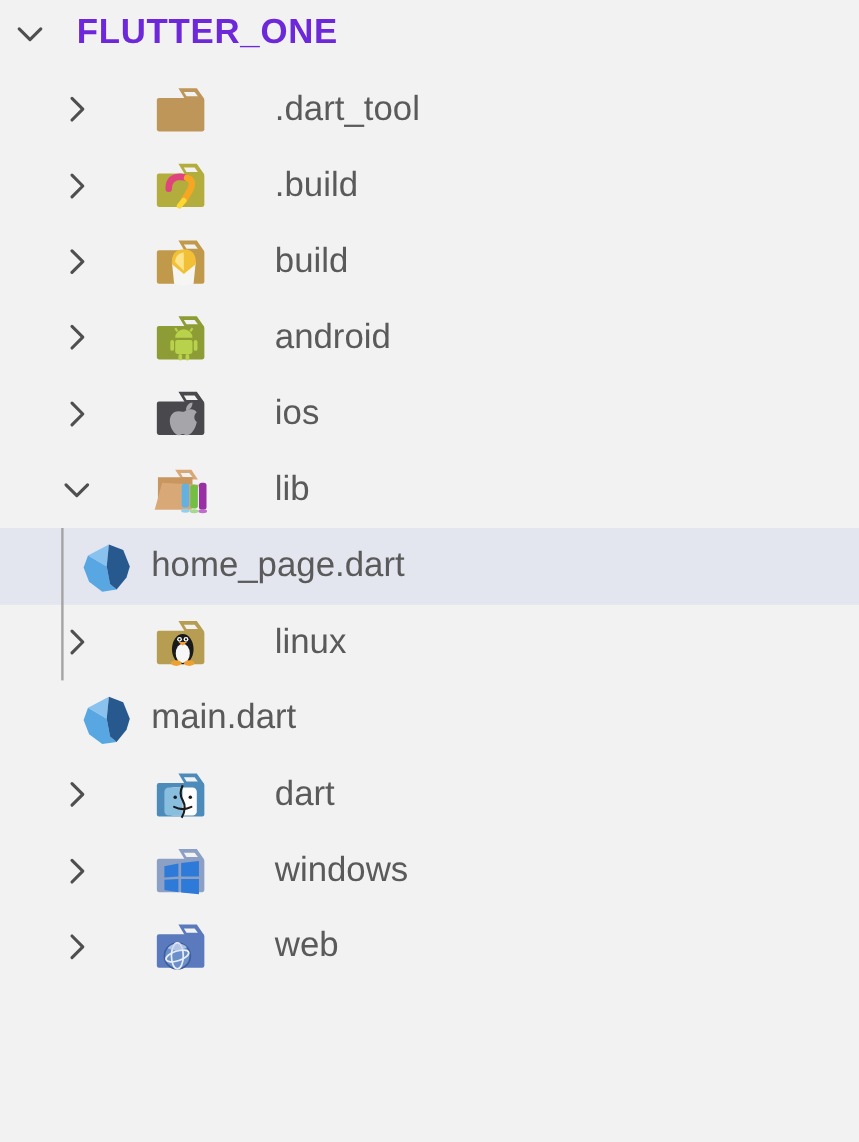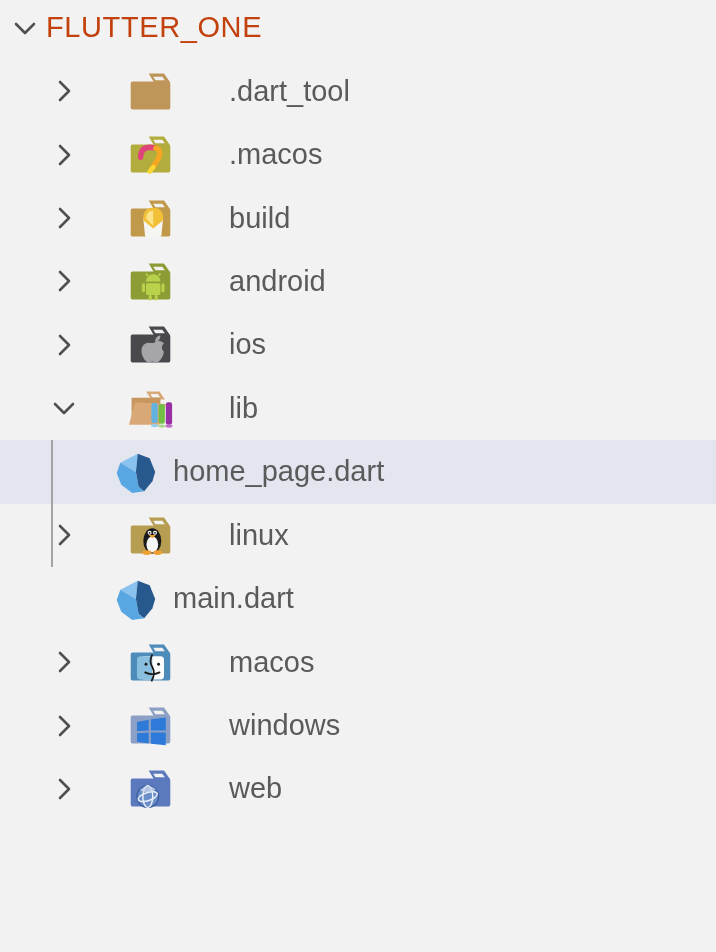--- a/index.html
+++ b/index.html
@@ -7,30 +7,30 @@
     width:716px;height:952px;overflow:hidden;position:relative;
     background:#f2f2f2;
     font-family:"Liberation Sans","DejaVu Sans",sans-serif;
     -webkit-font-smoothing:antialiased;
   }
   #tree{position:absolute;left:0;top:-4px;right:0;}
   .row{display:flex;align-items:center;height:63.45px;width:716px;box-sizing:border-box;}
   .row.sel{background:#e3e5ef;}
   .lvl0{padding-left:8px;}
   .lvl1{padding-left:47px;gap:40px;}
-  .lvl2{padding-left:113px;}
+  .lvl2{padding-left:66px;}
   .chev{width:34px;height:34px;flex:none;display:flex;align-items:center;justify-content:center;cursor:pointer;}
   .chev svg{width:30px;height:30px;}
   .chev polyline{fill:none;stroke:#4f4f4f;stroke-width:2.6;stroke-linecap:round;stroke-linejoin:round;}
   .hchev svg{width:30px;height:30px;}
   .ficon{width:45px;height:41px;flex:none;margin-left:7px;}
   .ficon svg,.dicon svg{width:100%;height:100%;display:block;}
   .dicon{width:44px;height:44px;flex:none;}
   .label{margin-left:16px;font-size:29px;color:#5a5a5a;white-space:nowrap;}
-  .rootlabel{margin-left:4px;font-size:29px;font-weight:normal;color:#c2410c;letter-spacing:.6px;white-space:nowrap;}
+  .rootlabel{margin-left:22px;font-size:29px;font-weight:bold;color:#6d28d9;letter-spacing:.6px;white-space:nowrap;}
   #guide{position:absolute;left:51px;top:440px;width:1.5px;height:127px;background:#a4a4a4;}
 </style>
 </head>
 <body>
 
 <div id="tree">
 
   <div class="row lvl0">
     <span class="chev hchev">
       <svg viewBox="0 0 30 30">
@@ -63,21 +63,21 @@
     </span>
     <span class="ficon">
       <svg viewBox="0 0 50 44">
         <path fill="#b3ad3e" fill-rule="evenodd" d="M23 2 L40 2 L47 12 L29 12 Z M28 5.5 L38 5.5 L41 9.5 L30.5 9.5 Z"></path>
         <rect fill="#b3ad3e" x="3" y="11" width="44" height="31" rx="2"></rect>
         <path d="M14 25 Q14 14 25 14 L31 15" fill="none" stroke="#e0447c" stroke-width="6" stroke-linecap="round"></path>
         <path d="M31 15 Q38 17 34 26 L28 36" fill="none" stroke="#f5a623" stroke-width="6" stroke-linecap="round"></path>
         <path d="M28 36 L24 41" fill="none" stroke="#fdd835" stroke-width="5" stroke-linecap="round"></path>
       </svg>
     </span>
-    <span class="label">.macos</span>
+    <span class="label">.build</span>
   </div>
 
   <div class="row lvl1">
     <span class="chev">
       <svg viewBox="0 0 30 30">
           <polyline points="11,6 20,15 11,24"></polyline>
         </svg>
     </span>
     <span class="ficon">
       <svg viewBox="0 0 50 44">
@@ -210,21 +210,21 @@
         <path fill="#4d8cba" fill-rule="evenodd" d="M23 2 L40 2 L47 12 L29 12 Z M28 5.5 L38 5.5 L41 9.5 L30.5 9.5 Z"></path>
         <rect fill="#4d8cba" x="3" y="11" width="44" height="31" rx="2"></rect>
         <rect fill="#fdfdfd" x="14" y="15" width="26" height="26" rx="4"></rect>
         <path fill="#89bede" d="M14 15 h13 v26 h-13 a4 4 0 0 1 -4 -4 v-18 a4 4 0 0 1 4 -4 Z"></path>
         <path d="M27 13 q-4 8 0 14 q4 7 -1 16" fill="none" stroke="#1b1b1b" stroke-width="2"></path>
         <circle fill="#1b1b1b" cx="20" cy="24" r="1.6"></circle>
         <circle fill="#1b1b1b" cx="34" cy="24" r="1.6"></circle>
         <path d="M19 33 q8 4 16 0" fill="none" stroke="#1b1b1b" stroke-width="2" stroke-linecap="round"></path>
       </svg>
     </span>
-    <span class="label">macos</span>
+    <span class="label">dart</span>
   </div>
 
 
 
   <div class="row lvl1">
     <span class="chev">
       <svg viewBox="0 0 30 30">
           <polyline points="11,6 20,15 11,24"></polyline>
         </svg>
     </span>

